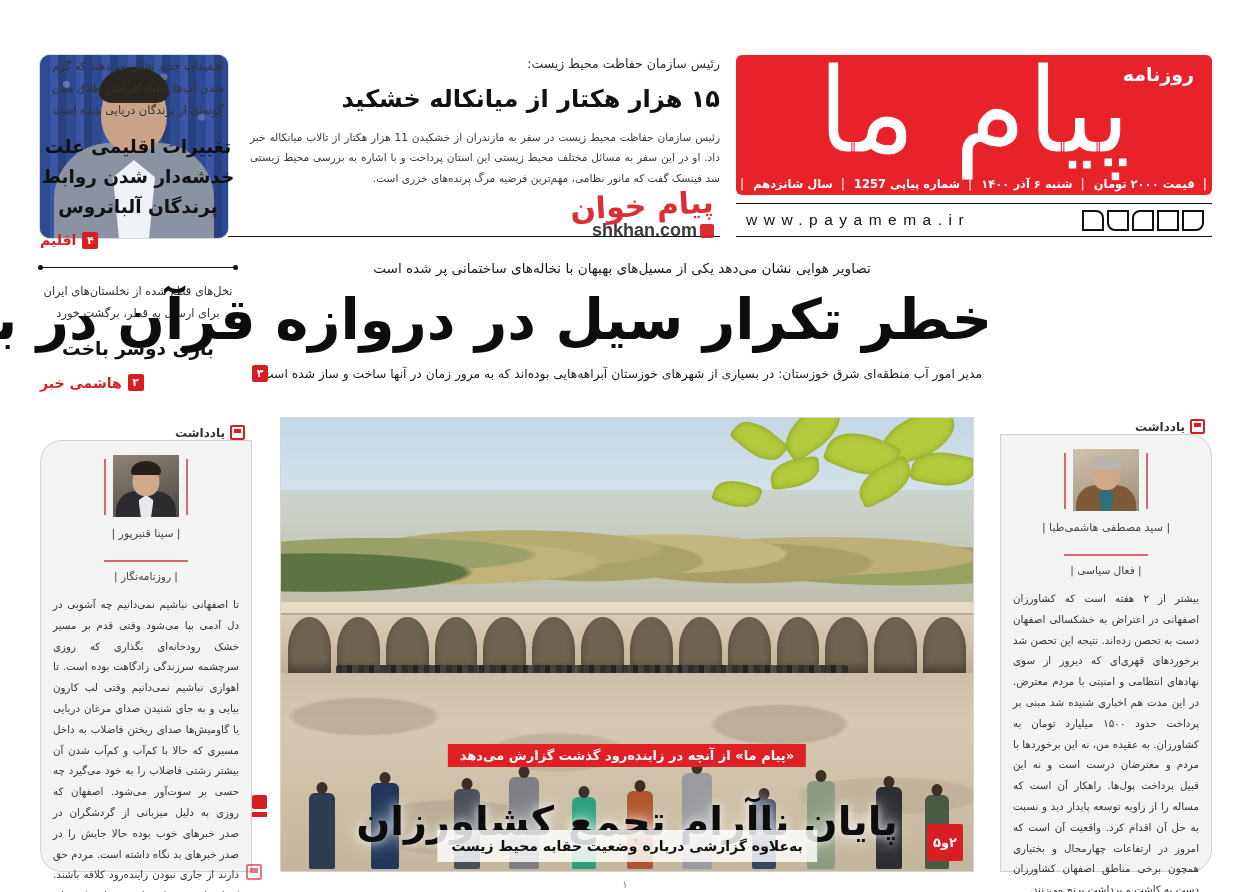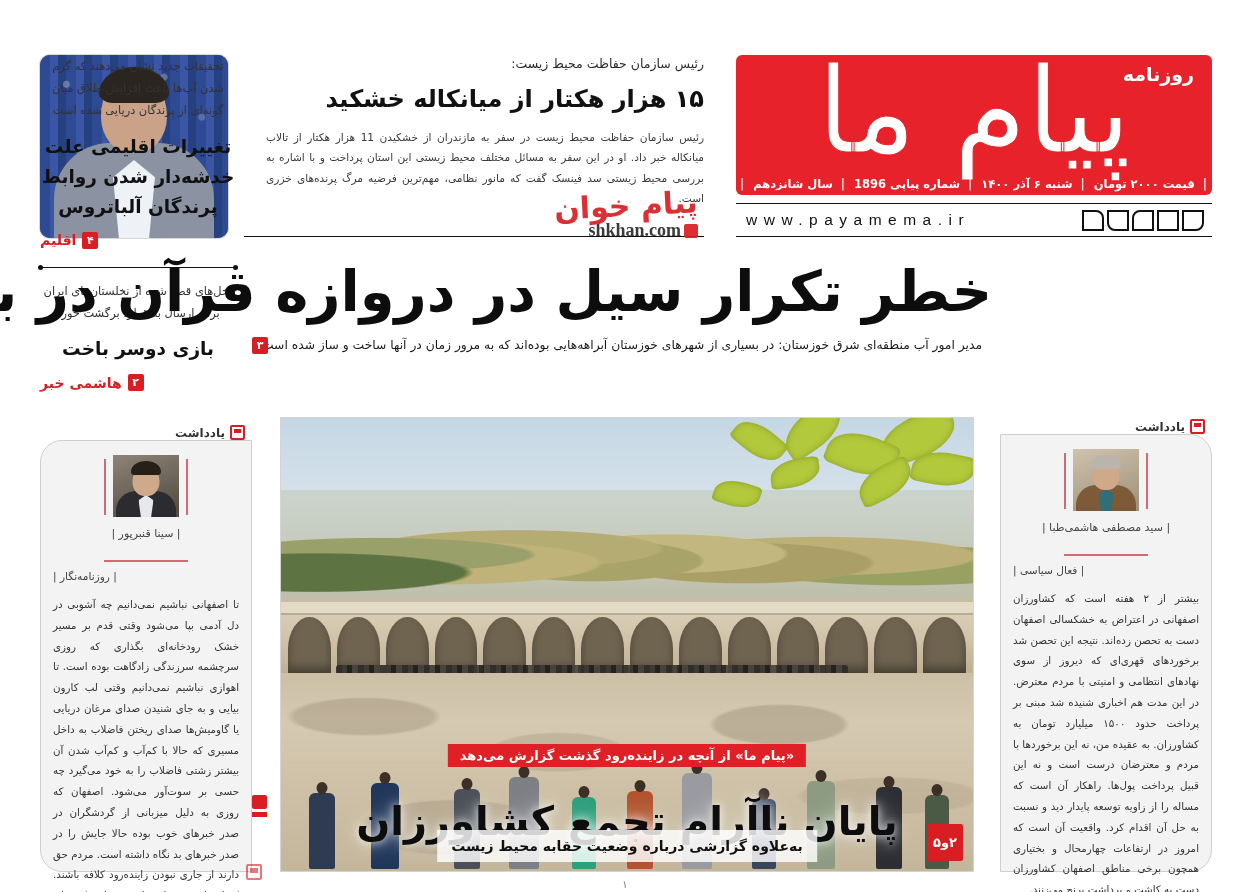--- a/index.html
+++ b/index.html
@@ -21,21 +21,21 @@
     background: #ffffff;
   }
 
   
   .top-band {
     position: absolute;
     top: 55px; left: 40px; right: 38px;
     height: 200px;
     display: flex;
     flex-direction: row-reverse;
-    gap: 16px;
+    gap: 0;
   }
 
   
   .official-photo {
     width: 188px;
     height: 183px;
     border-radius: 10px;
     overflow: hidden;
     flex: 0 0 188px;
     position: relative;
@@ -152,21 +152,21 @@
     gap: 3px;
     margin-top: 2px;
   }
   .wm-badge {
     width: 14px; height: 14px;
     background: #d81e23;
     border-radius: 2px;
     display: inline-block;
   }
   .wm-dom {
-    font-family: Liberation Serif, serif;
+    font-family: Liberation Sans, sans-serif;
     font-size: 18px;
     font-weight: bold;
     color: #2b2b2b;
     direction: ltr;
   }
 
   
   .masthead {
     flex: 0 0 492px;
     padding-left: 16px;
@@ -441,21 +441,21 @@
   }
   .note-byline-rule {
     height: 2px;
     background: #d26a72;
     width: 84px;
     margin: 0 auto 8px;
   }
   .note-role {
     font-size: 10.6px;
     color: #444;
-    text-align: left;
+    text-align: center;
     margin-bottom: 12px;
   }
   .note-body {
     font-size: 10.3px;
     color: #333;
     line-height: 2.02;
     text-align: justify;
   }
 
   
@@ -730,21 +730,21 @@
     </div>
 
     <div class="masthead">
       <div class="logo-box">
         <div class="logo-kicker">روزنامه</div>
         <div class="logo-word">پیام ما</div>
         <div class="logo-info">
           <span class="logo-sep">|</span>
           <span>سال شانزدهم</span>
           <span class="logo-sep">|</span>
-          <span>شماره پیاپی 1896</span>
+          <span>شماره پیاپی 1257</span>
           <span class="logo-sep">|</span>
           <span>شنبه ۶ آذر ۱۴۰۰</span>
           <span class="logo-sep">|</span>
           <span>قیمت ۲۰۰۰ تومان</span>
           <span class="logo-sep">|</span>
         </div>
       </div>
       <div class="url-row">
         <span class="url-text">www.payamema.ir</span>
         <span class="barcode-glyphs">
@@ -775,20 +775,21 @@
       <div class="sb-lead">نخل‌های قطع شده از نخلستان‌های ایران برای ارسال به قطر، برگشت خورد</div>
       <div class="sb-title">بازی دوسر باخت</div>
       <div class="sb-tagrow">
         <span class="sb-tag">هاشمی خبر</span>
         <span class="pagebadge">۲</span>
       </div>
     </div>
   </div>
 
   <div class="center">
+    <div class="main-kicker">تصاویر هوایی نشان می‌دهد یکی از مسیل‌های بهبهان با نخاله‌های ساختمانی پر شده است</div>
     <div class="main-headline">خطر تکرار سیل در دروازه قرآن در بهبهان</div>
     <div class="main-sub-row">
       <span class="main-sub">مدیر امور آب منطقه‌ای شرق خوزستان: در بسیاری از شهرهای خوزستان آبراهه‌هایی بوده‌اند که به مرور زمان در آنها ساخت و ساز شده است</span>
       <span class="pagebadge main-sub-badge">۳</span>
     </div>
   </div>
 
   <div class="photo-wrap">
     <div class="sky"></div>
     <div class="treeline"></div>

